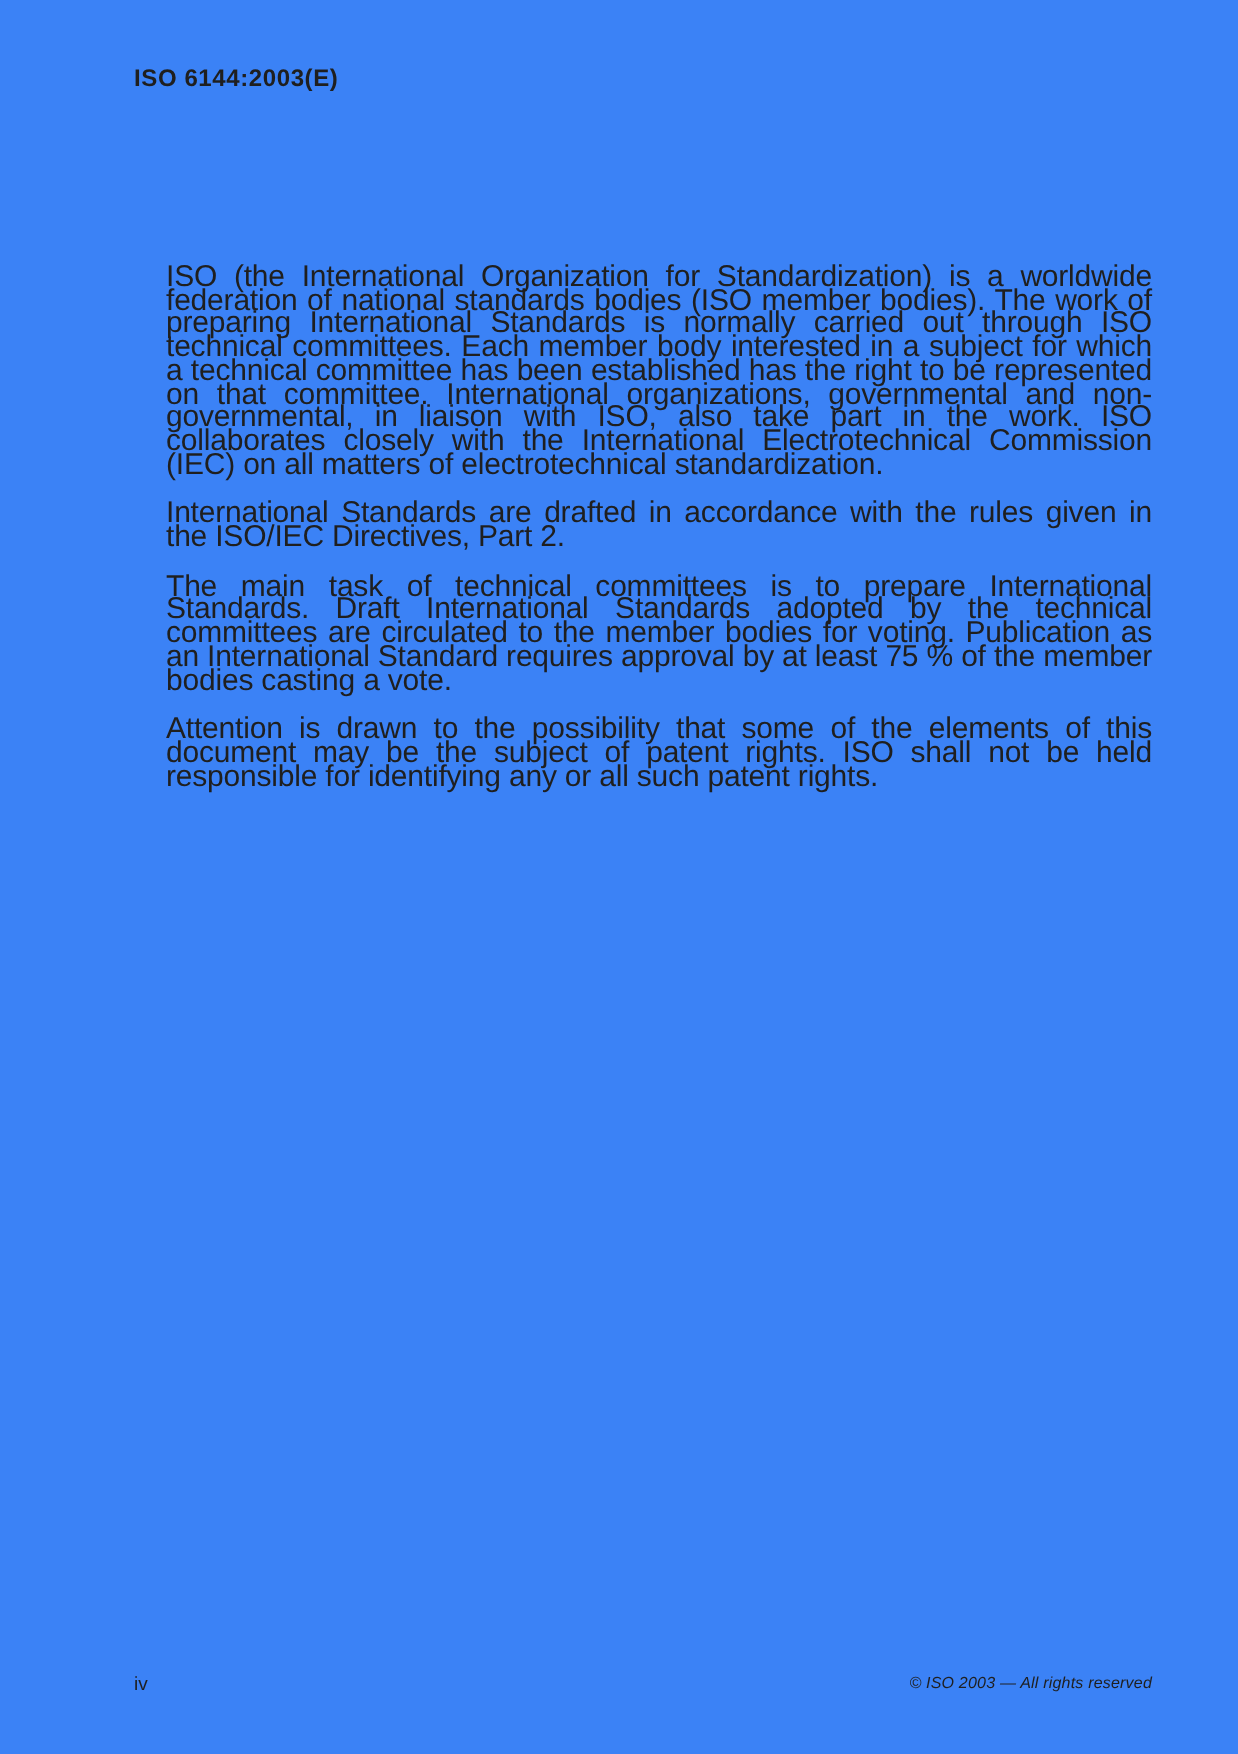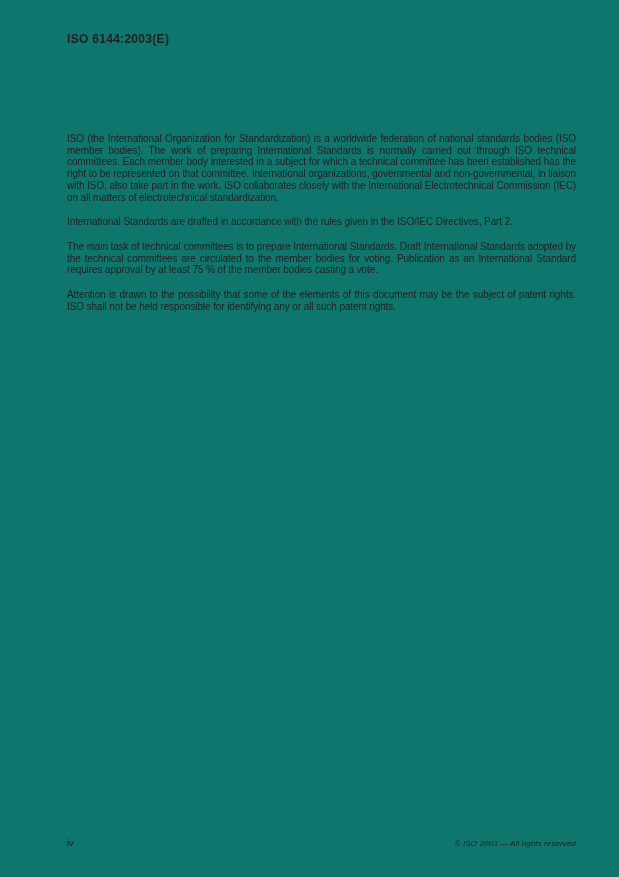--- a/index.html
+++ b/index.html
@@ -4,21 +4,21 @@
 <style>
   html, body {
     margin: 0;
     padding: 0;
     background: #ffffff;
   }
   .page {
     position: relative;
     width: 619px;
     height: 877px;
-    background: #0f766e;
+    background: #3b82f6;
     font-family: "Liberation Sans", sans-serif;
     color: #1f1f1f;
     overflow: hidden;
   }
   .running-header {
     position: absolute;
     left: 67px;
     top: 32px;
     font-size: 12px;
     font-weight: bold;
@@ -31,37 +31,37 @@
     width: 509px;
   }
   .content h1 {
     font-size: 14.5px;
     font-weight: bold;
     line-height: 1.2;
     margin: 0 0 18px 0;
     letter-spacing: 0.2px;
   }
   .content p {
-    font-size: 10px;
+    font-size: 15px;
     line-height: 11.7px;
     text-align: justify;
     letter-spacing: -0.1px;
-    margin: 0 0 13px 0;
+    margin: 0 0 13px 16px;
   }
   .content p i {
     font-style: italic;
   }
   .footer {
     position: absolute;
     left: 67px;
     right: 43px;
     top: 837px;
     display: flex;
     justify-content: space-between;
-    align-items: flex-end;
+    align-items: flex-start;
   }
   .page-number {
     font-size: 9.5px;
   }
   .copyright {
     font-size: 8px;
     letter-spacing: 0.1px;
     font-style: italic;
   }
 </style>

